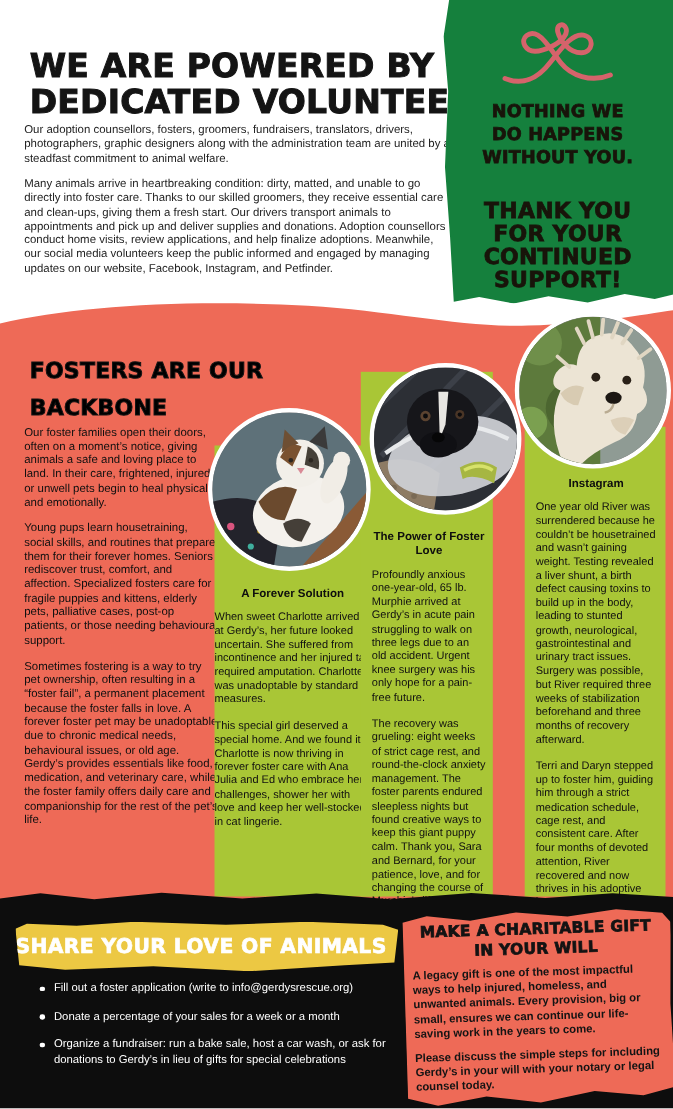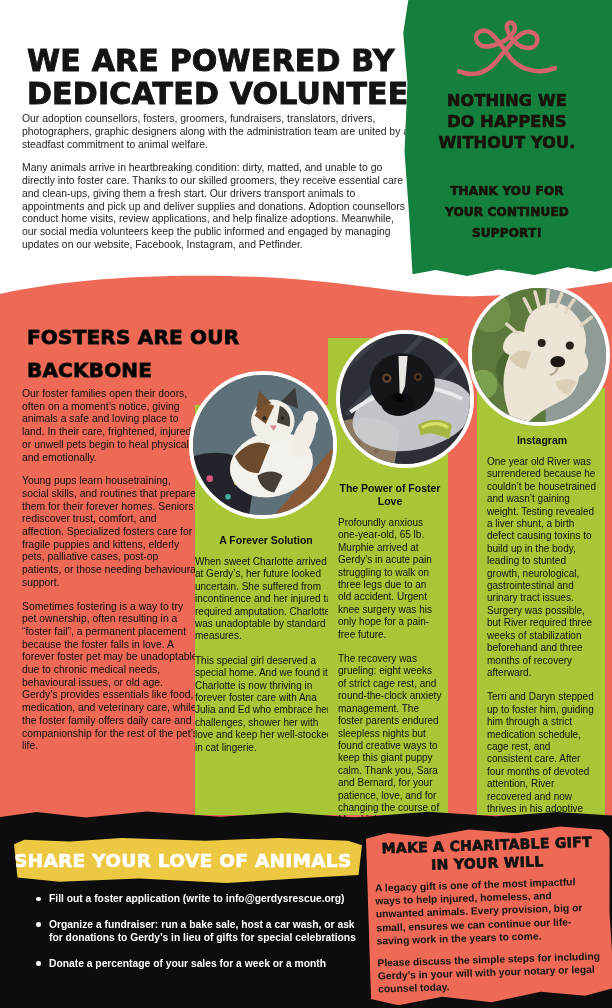--- a/index.html
+++ b/index.html
@@ -15,21 +15,21 @@
   .p-top2{top:152px;}
 
   
   .yellow-box{position:absolute;left:402px;top:0;width:210px;height:276px;background:#15803d;
       clip-path:polygon(3% 0,100% 0,100% 97%,92% 98.5%,79% 96.8%,63% 99.6%,46% 97.6%,31% 100%,
       16% 97.8%,5% 99.4%,3.4% 78%,1.2% 55%,2.6% 30%,.6% 12%);}
   .heart-wrap{position:absolute;left:50%;top:16px;transform:translateX(-50%);width:116px;height:66px;}
   .thanks1{position:absolute;left:50%;top:90px;transform:translateX(-50%);width:142px;text-align:center;
       font-size:16px;line-height:21px;color:#18140a;-webkit-text-stroke:.7px #18140a;letter-spacing:.2px;}
   .thanks2{position:absolute;left:50%;top:181px;transform:translateX(-50%);width:156px;text-align:center;
-      font-size:12px;line-height:21px;color:#18140a;-webkit-text-stroke:.7px #18140a;letter-spacing:.2px;}
+      font-size:20px;line-height:21px;color:#18140a;-webkit-text-stroke:.7px #18140a;letter-spacing:.2px;}
 
   
   .wave{position:absolute;left:0;top:268px;}
   .salmon-rect{position:absolute;left:0;top:300px;width:612px;height:524px;background:#ee6a57;}
   .h2{position:absolute;left:27px;top:304px;width:332px;font-size:20px;line-height:33px;
       color:#000000;-webkit-text-stroke:.9px #141414;letter-spacing:.2px;}
   .col-left{position:absolute;left:22px;top:388px;width:178px;font-size:10.4px;line-height:12.7px;color:#101010;}
   .col-left p{margin:0 0 11px 0;}
 
   .card{position:absolute;background:#a9c636;box-sizing:border-box;}
@@ -50,21 +50,21 @@
   .footer{position:absolute;left:0;top:810px;width:612px;height:198px;background:#0d0d0d;
       clip-path:polygon(0 3.5%,6% 1%,14% 3.8%,24% .8%,36% 3.4%,47% 1.2%,58% 3.8%,70% .9%,
       81% 3.2%,91% 1%,100% 2.8%,100% 100%,0 100%);}
   .banner{position:absolute;left:14px;top:28px;width:348px;height:45px;background:#ecc843;
       clip-path:polygon(0 14%,3% 4%,16% 8%,31% 0,55% 6%,76% 0,96% 6%,100% 16%,99% 82%,
       86% 88%,61% 100%,36% 90%,13% 97%,1% 88%);}
   .banner-text{width:100%;text-align:left;font-size:18.5px;line-height:45px;color:#ffffff;
       -webkit-text-stroke:.6px #ffffff;letter-spacing:.3px;}
   .bullets{position:absolute;left:36px;top:82px;width:334px;margin:0;padding:0;list-style:none;}
   .bullets li{position:relative;padding-left:13px;margin-bottom:12px;font-size:10.3px;line-height:13.5px;
-      color:#ffffff;font-weight:bold;}
+      color:#ffffff;font-weight:normal;}
   .bullets li::before{content:"";position:absolute;left:0;top:4.5px;width:4.5px;height:4.5px;
       border-radius:50%;background:#ffffff;}
 
   .legacy{position:absolute;left:366px;top:18px;width:246px;height:176px;background:#ee6a57;
       transform:rotate(-1.8deg);box-sizing:border-box;padding:9px 10px 0 10px;
       clip-path:polygon(1% 4%,10% 1%,26% 4%,43% .5%,62% 3.5%,80% .5%,97% 3%,100% 8%,99% 50%,
       100% 93%,88% 97%,70% 94%,50% 99%,30% 95%,12% 99%,1% 95%);}
   .legacy h4{margin:0 0 6px 0;text-align:center;font-size:14px;line-height:17.5px;color:#131313;
       -webkit-text-stroke:.7px #131313;letter-spacing:.3px;}
   .legacy p{margin:0 0 9px 0;font-size:10.3px;line-height:13.2px;font-weight:bold;color:#141414;}
@@ -184,22 +184,22 @@
       <path d="M64,59 Q63,64 58,65" stroke="#b9ab92" stroke-width="1.6" fill="none"></path>
     </svg>
   </div>
 
   <div class="footer">
     <div class="banner">
       <div class="banner-text disp">SHARE YOUR LOVE OF ANIMALS</div>
     </div>
     <ul class="bullets">
       <li>Fill out a foster application (write to info@gerdysrescue.org)</li>
+      <li>Donate a percentage of your sales for a week or a month</li>
       <li>Organize a fundraiser: run a bake sale, host a car wash, or ask for donations to Gerdy’s in lieu of gifts for special celebrations</li>
-      <li>Donate a percentage of your sales for a week or a month</li>
     </ul>
     <div class="legacy">
       <h4 class="disp">MAKE A CHARITABLE GIFT IN YOUR WILL</h4>
       <p>A legacy gift is one of the most impactful ways to help injured, homeless, and unwanted animals. Every provision, big or small, ensures we can continue our life-saving work in the years to come.</p>
       <p>Please discuss the simple steps for including Gerdy’s in your will with your notary or legal counsel today.</p>
     </div>
   </div>
 
 </div>
 

